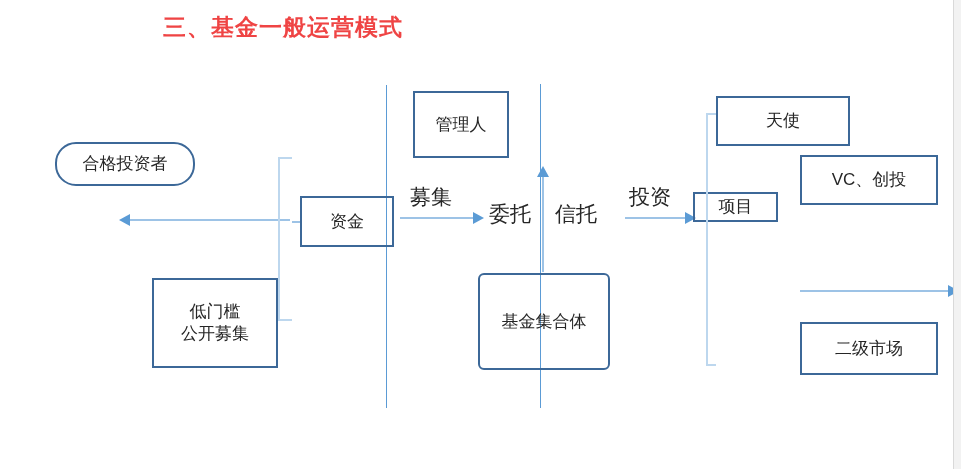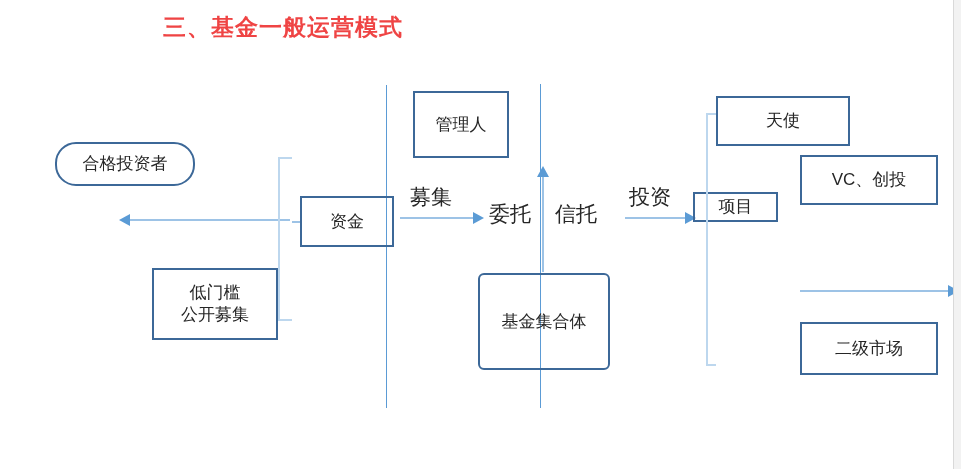--- a/index.html
+++ b/index.html
@@ -113,21 +113,21 @@
   <div class="title" style="left:163px;top:12px;">三、基金一般运营模式</div>
 
   <div class="vline" style="left:386px;top:85px;height:323px;"></div>
   <div class="vline" style="left:540px;top:84px;height:324px;"></div>
 
   <div class="box" style="left:55px;top:142px;width:140px;height:44px;border-radius:21px;">合格投资者</div>
 
   <div class="arrow-shaft" style="left:130px;top:219px;width:160px;"></div>
   <div class="arrow-head left" style="left:119px;top:214px;"></div>
 
-  <div class="box" style="left:152px;top:268px;width:126px;height:72px;font-family:Liberation Serif, serif;">低门槛
+  <div class="box" style="left:152px;top:278px;width:126px;height:90px;font-family:Liberation Serif, serif;">低门槛
 公开募集</div>
 
   <div class="bracket-right" style="left:278px;top:157px;width:14px;height:164px;"></div>
   <div class="bracket-nub" style="left:292px;top:221px;width:10px;"></div>
 
   <div class="box" style="left:413px;top:91px;width:96px;height:67px;">管理人</div>
 
   <div class="box" style="left:300px;top:196px;width:94px;height:51px;">资金</div>
 
   <div class="label" style="left:410px;top:183px;">募集</div>

